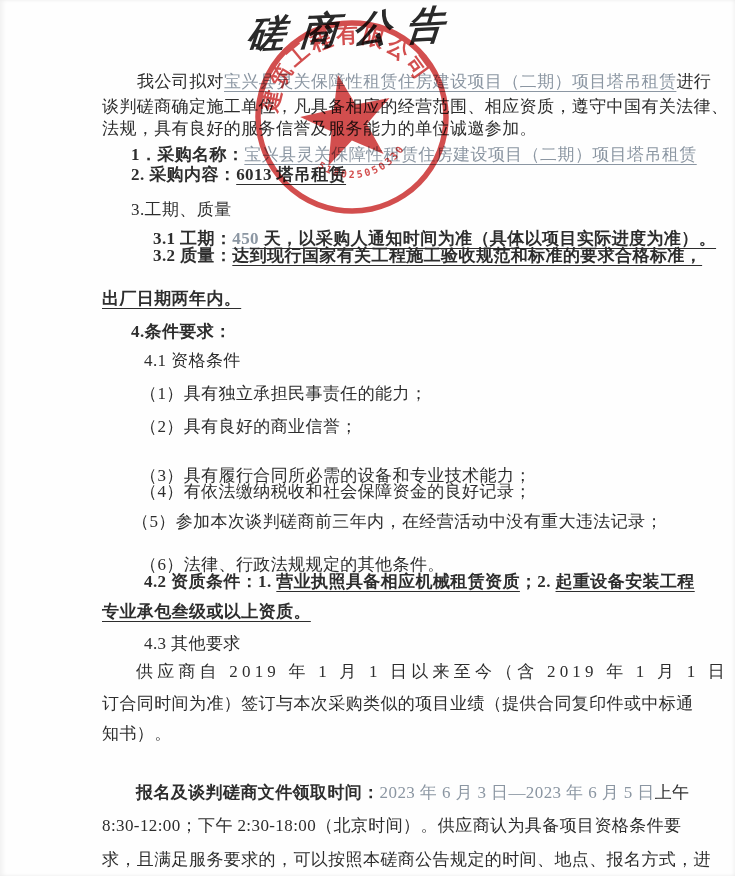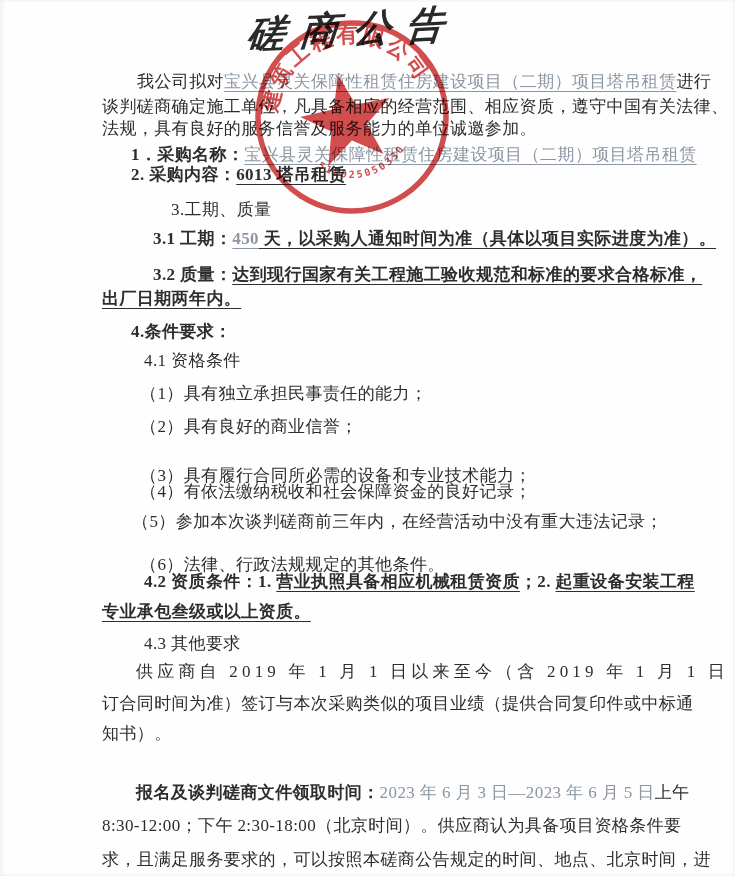--- a/index.html
+++ b/index.html
@@ -53,41 +53,41 @@
 <div class="page">
 
   <div class="doc-title">磋商公告</div>
 
   <div>
       <div class="line" style="top: 70px; left: 137px;"><span class="seg">我公司拟对</span><span class="seg u gray">宝兴县灵关保障性租赁住房建设项目（二期）项目塔吊租赁</span><span class="seg">进行</span></div>
       <div class="line" style="top: 95px; left: 102px;"><span class="seg">谈判磋商确定施工单位，凡具备相应的经营范围、相应资质，遵守中国有关法律、</span></div>
       <div class="line" style="top: 117px; left: 102px;"><span class="seg">法规，具有良好的服务信誉及服务能力的单位诚邀参加。</span></div>
       <div class="line" style="top: 143px; left: 131px;"><span class="seg bold">1．采购名称：</span><span class="seg u gray">宝兴县灵关保障性租赁住房建设项目（二期）项目塔吊租赁</span></div>
       <div class="line" style="top: 163px; left: 131px;"><span class="seg bold">2. 采购内容：</span><span class="seg u bold">6013 塔吊租赁</span></div>
-      <div class="line" style="top: 198px; left: 131px; margin-left: 40px;"><span class="seg">3.工期、质量</span></div>
+      <div class="line" style="top: 198px; left: 131px;"><span class="seg">3.工期、质量</span></div>
       <div class="line" style="top: 227px; left: 153px;"><span class="seg bold">3.1 工期：</span><span class="seg u gray bold">450</span><span class="seg u bold"> 天，以采购人通知时间为准（具体以项目实际进度为准）。</span></div>
-      <div class="line" style="top: 263px; left: 153px;"><span class="seg bold">3.2 质量：</span><span class="seg u bold">达到现行国家有关工程施工验收规范和标准的要求合格标准，</span></div>
+      <div class="line" style="top: 244px; left: 153px;"><span class="seg bold">3.2 质量：</span><span class="seg u bold">达到现行国家有关工程施工验收规范和标准的要求合格标准，</span></div>
       <div class="line" style="top: 287px; left: 102px;"><span class="seg u bold">出厂日期两年内。</span></div>
       <div class="line" style="top: 320px; left: 131px;"><span class="seg bold">4.条件要求：</span></div>
       <div class="line" style="top: 349px; left: 144px; text-align: right;"><span class="seg">4.1 资格条件</span></div>
       <div class="line" style="top: 382px; left: 140px;"><span class="seg">（1）具有独立承担民事责任的能力；</span></div>
       <div class="line" style="top: 415px; left: 140px;"><span class="seg">（2）具有良好的商业信誉；</span></div>
       <div class="line" style="top: 464px; left: 140px;"><span class="seg">（3）具有履行合同所必需的设备和专业技术能力；</span></div>
       <div class="line" style="top: 480px; left: 140px;"><span class="seg">（4）有依法缴纳税收和社会保障资金的良好记录；</span></div>
       <div class="line" style="top: 510px; left: 132px;"><span class="seg">（5）参加本次谈判磋商前三年内，在经营活动中没有重大违法记录；</span></div>
       <div class="line" style="top: 541px; left: 140px; margin-top: 12px;"><span class="seg">（6）法律、行政法规规定的其他条件。</span></div>
       <div class="line" style="top: 570px; left: 144px;"><span class="seg bold">4.2 资质条件：</span><span class="seg bold">1. </span><span class="seg u bold">营业执照具备相应机械租赁资质</span><span class="seg bold">；2. </span><span class="seg u bold">起重设备安装工程</span></div>
       <div class="line" style="top: 600px; left: 102px;"><span class="seg u bold">专业承包叁级或以上资质。</span></div>
       <div class="line" style="top: 632px; left: 144px;"><span class="seg">4.3 其他要求</span></div>
       <div class="line w" style="top: 660px; left: 136px;"><span class="seg">供应商自 2019 年 1 月 1 日以来至今（含 2019 年 1 月 1 日，以签</span></div>
       <div class="line" style="top: 692px; left: 102px;"><span class="seg">订合同时间为准）签订与本次采购类似的项目业绩（提供合同复印件或中标通</span></div>
       <div class="line" style="top: 722px; left: 102px;"><span class="seg">知书）。</span></div>
       <div class="line" style="top: 781px; left: 136px;"><span class="seg bold">报名及谈判磋商文件领取时间：</span><span class="seg gray">2023 年 6 月 3 日—2023 年 6 月 5 日</span><span class="seg">上午</span></div>
       <div class="line" style="top: 814px; left: 102px;"><span class="seg">8:30-12:00；下午 2:30-18:00（北京时间）。供应商认为具备项目资格条件要</span></div>
-      <div class="line" style="top: 848px; left: 102px;"><span class="seg">求，且满足服务要求的，可以按照本磋商公告规定的时间、地点、北京时间，进</span></div>
+      <div class="line" style="top: 848px; left: 102px;"><span class="seg">求，且满足服务要求的，可以按照本磋商公告规定的时间、地点、报名方式，进</span></div>
     </div>
 
   <svg class="seal" viewBox="0 0 212 206" xmlns="http://www.w3.org/2000/svg">
     <defs>
       <path id="arcTop" d="M 31 102 A 75 75 0 0 1 181 102" fill="none"></path>
       <path id="arcBottom" d="M 45 102 A 61 61 0 0 0 167 102" fill="none"></path>
     </defs>
     <g transform="rotate(-12 106 102)">
       <circle cx="106" cy="102" r="94" fill="none" stroke-width="5.5" stroke="#cf3a3a"></circle>
       <polygon points="101,58 112.2,90.6 146.7,91.2 119.1,111.9 129.2,144.8 101,125 72.8,144.8 82.9,111.9 55.3,91.2 89.8,90.6" fill="#cf3a3a"></polygon>

